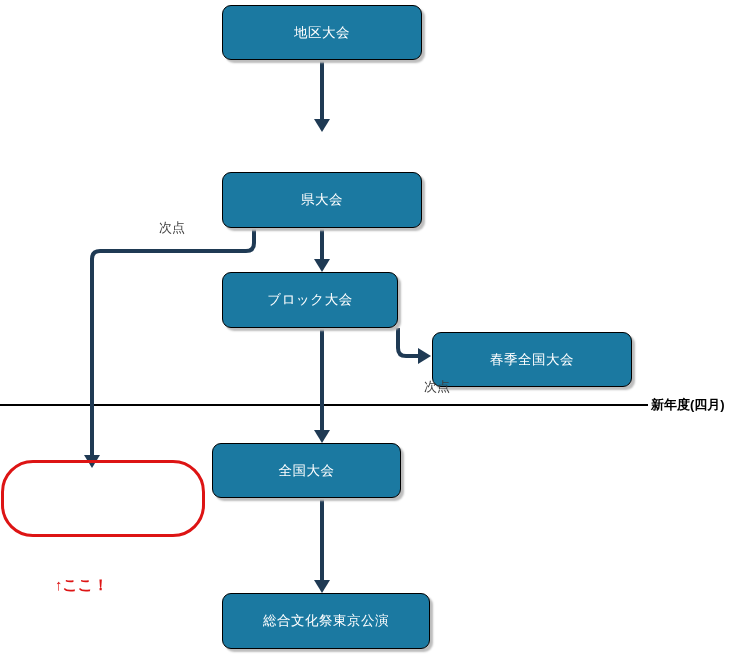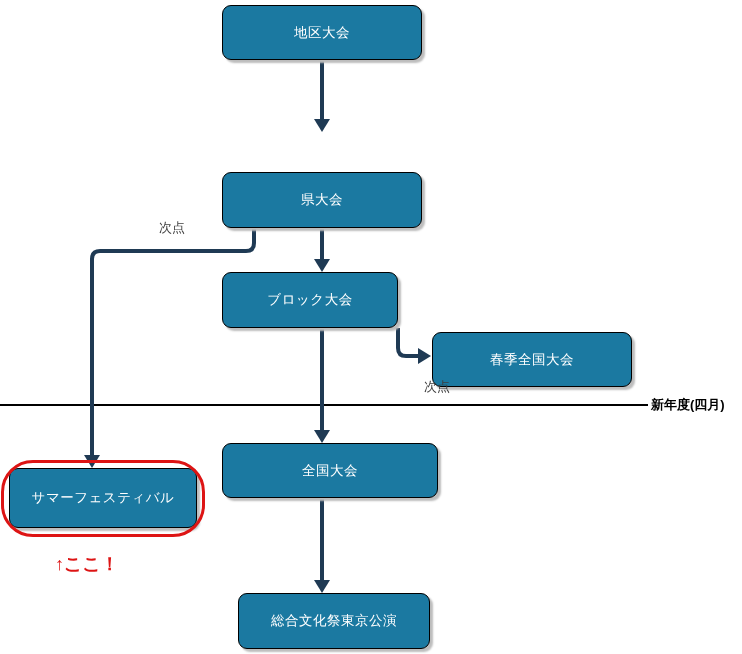--- a/index.html
+++ b/index.html
@@ -29,23 +29,23 @@
     justify-content: center;
     text-align: center;
     letter-spacing: 0.5px;
     box-sizing: border-box;
     z-index: 3;
   }
   .node-district   { left: 222px; top:   5px; width: 200px; height: 55px; }
   .node-prefecture { left: 222px; top: 133px; width: 200px; height: 56px; margin-top: 39px; }
   .node-block      { left: 222px; top: 272px; width: 176px; height: 56px; }
   .node-spring     { left: 432px; top: 332px; width: 200px; height: 55px; }
-  .node-national   { left: 222px; top: 443px; width: 216px; height: 55px; }
+  .node-national   { left: 212px; top: 443px; width: 189px; height: 55px; }
   .node-summer     { left:   9px; top: 468px; width: 188px; height: 60px; }
-  .node-tokyo      { left: 238px; top: 593px; width: 192px; height: 56px; }
+  .node-tokyo      { left: 222px; top: 593px; width: 208px; height: 56px; }
 
   .connector-layer {
     position: absolute;
     left: 0; top: 0;
     width: 742px;
     height: 654px;
     z-index: 2;
   }
 
   .edge-label {
@@ -75,24 +75,24 @@
     width: 204px; height: 77px;
     border: 3px solid #dd1414;
     border-radius: 32px;
     box-sizing: border-box;
     z-index: 5;
     pointer-events: none;
   }
 
   .annotation-here {
     position: absolute;
-    left: 55px; top: 552px;
+    left: 55px; top: 576px;
     color: #dd1414;
     font-weight: bold;
-    font-size: 18px;
+    font-size: 15px;
     z-index: 4;
     white-space: nowrap;
   }
 </style>
 </head>
 <body>
 
 <div class="canvas">
 
   <svg class="connector-layer" width="742" height="654" viewBox="0 0 742 654" xmlns="http://www.w3.org/2000/svg">
@@ -143,23 +143,20 @@
   </div>
 
   <div class="node node-spring">
     <span>春季全国大会</span>
   </div>
 
   <div class="node node-national">
     <span>全国大会</span>
   </div>
 
-  <div class="node node-summer">
-    <span>サマーフェスティバル</span>
-  </div>
 
   <div class="node node-tokyo">
     <span>総合文化祭東京公演</span>
   </div>
 
   <div class="highlight-ring"></div>
 
   <div class="edge-label edge-label-left">次点</div>
 
   <div class="edge-label edge-label-right">次点</div>

